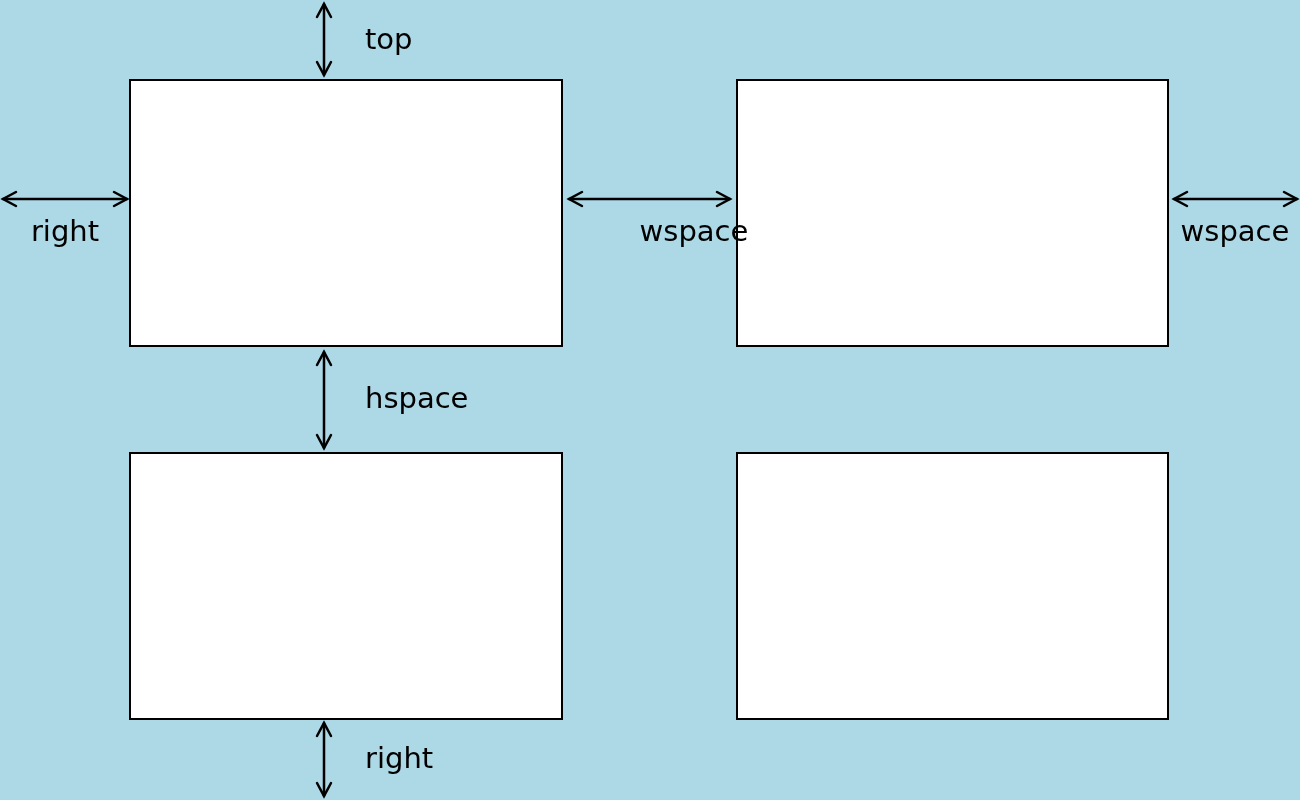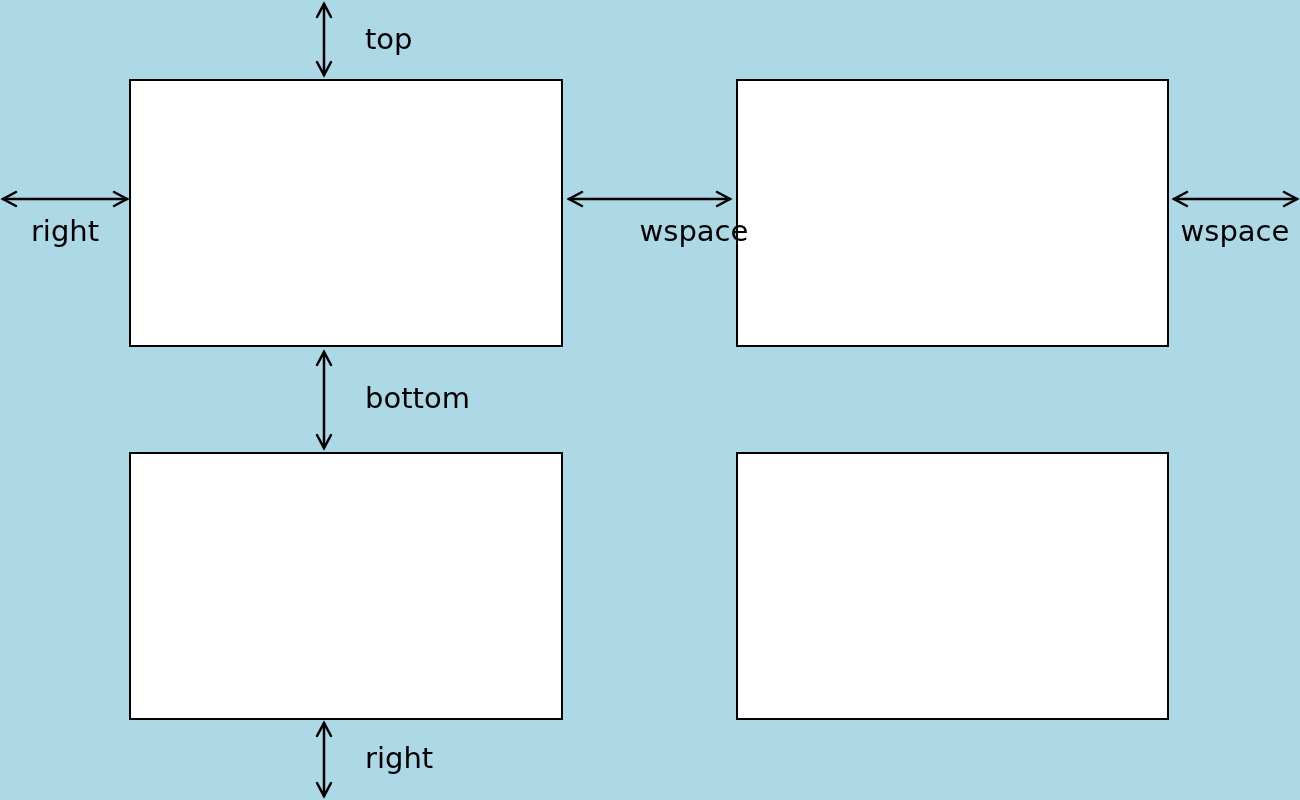--- a/index.html
+++ b/index.html
@@ -104,16 +104,16 @@
       <polyline points="317,736 324,723 331,736"></polyline>
       <polyline points="317,783 324,796 331,783"></polyline>
     </g>
 
   </svg>
 
   <div class="label label-top">top</div>
   <div class="label label-left">right</div>
   <div class="label label-wspace">wspace</div>
   <div class="label label-right">wspace</div>
-  <div class="label label-hspace">bottom</div>
+  <div class="label label-hspace">hspace</div>
   <div class="label label-bottom">right</div>
 
 </div>
 
 </body></html>

